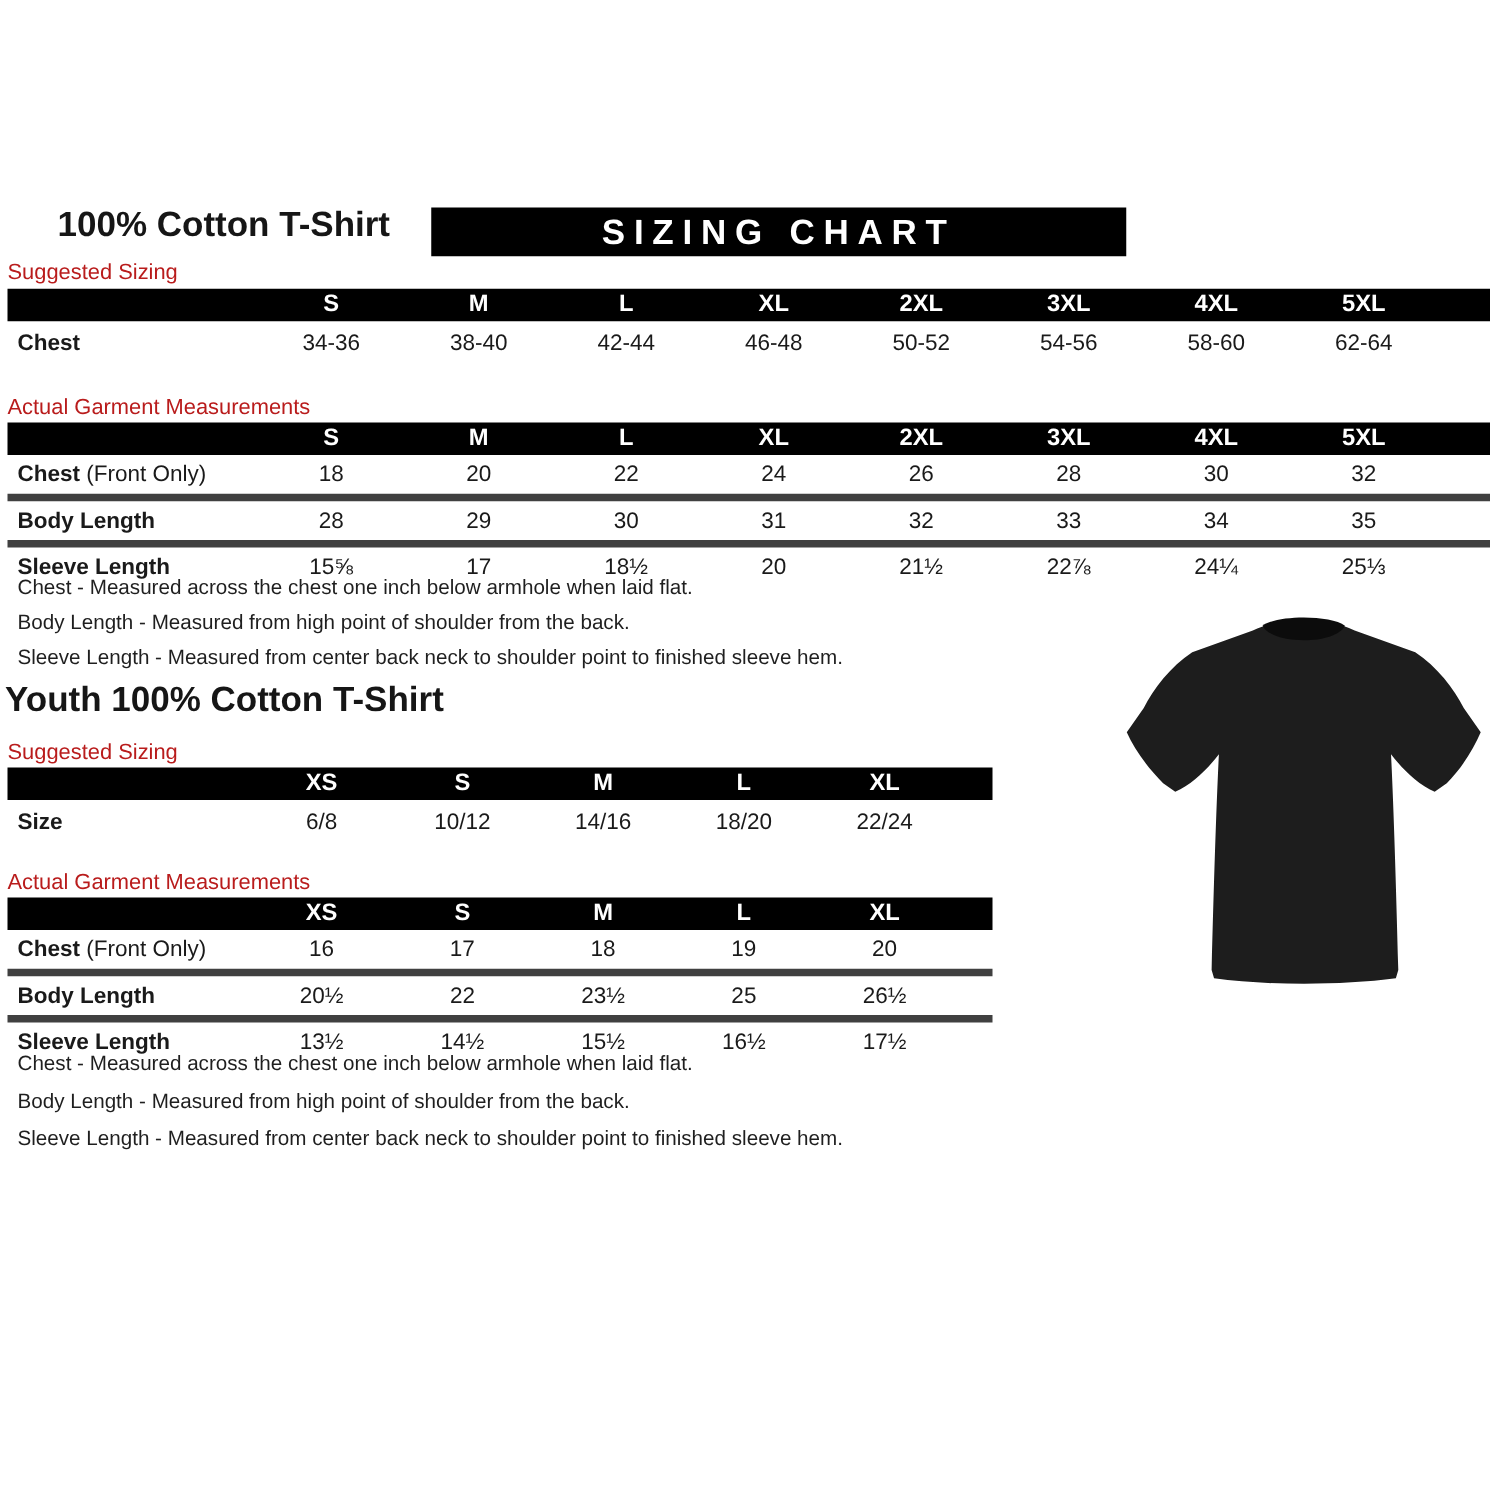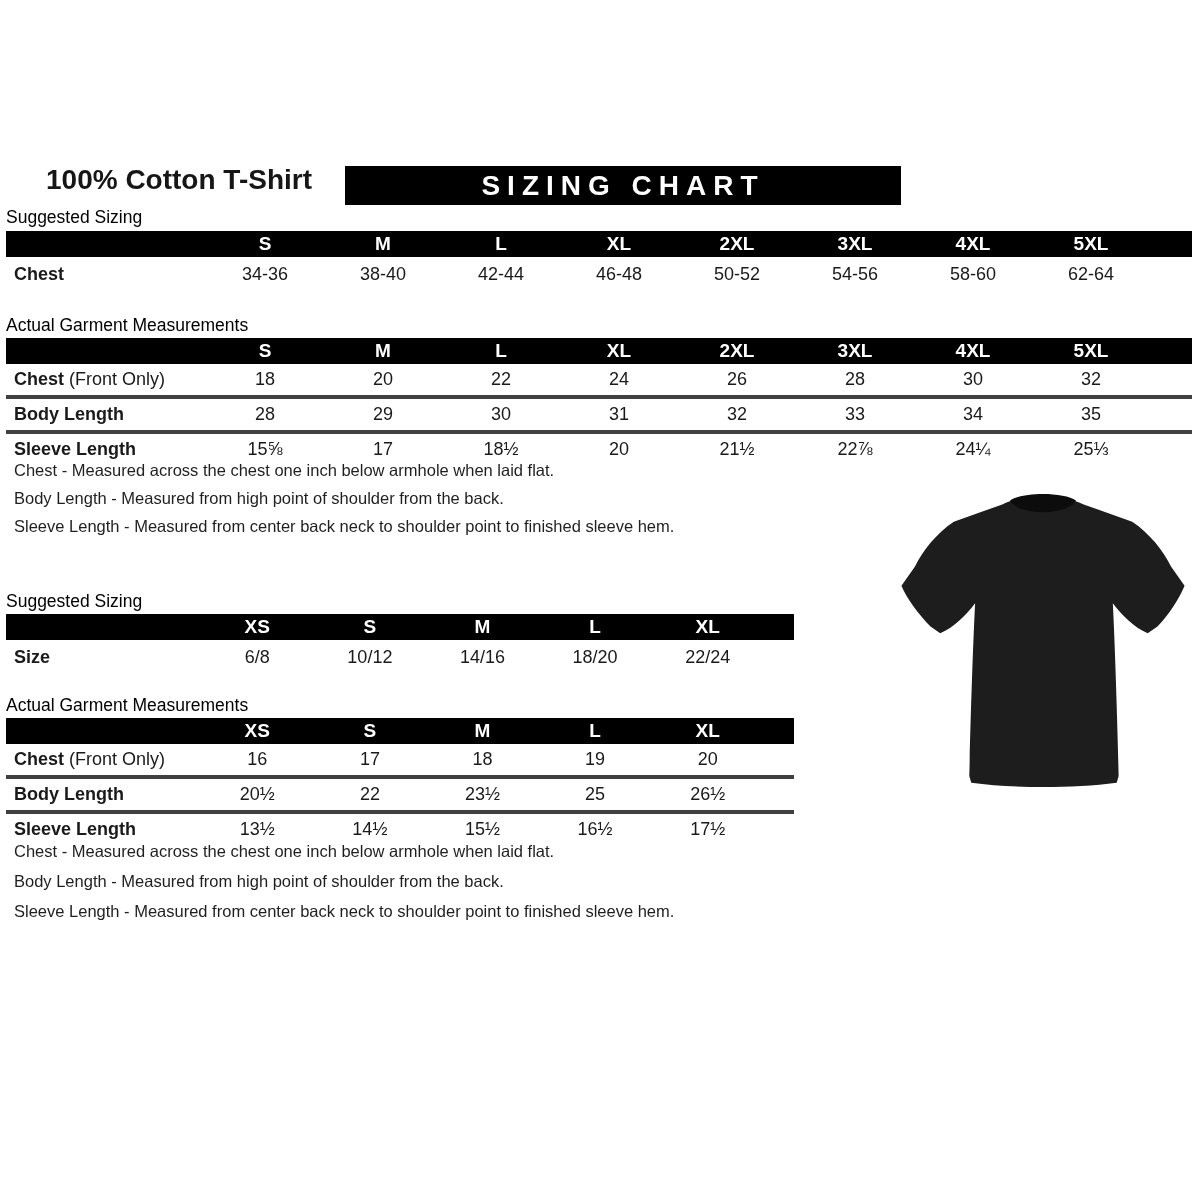--- a/index.html
+++ b/index.html
@@ -6,42 +6,42 @@
   body{font-family:"Liberation Sans","DejaVu Sans",sans-serif;color:#1a1a1a;}
   #canvas{position:relative;width:1200px;height:1200px;background:#ffffff;overflow:hidden;}
 
   .abs{position:absolute;}
 
   .main-title{left:14px;top:164px;font-size:28px;font-weight:bold;color:#161616;margin-left:32px;}
   .banner{left:345px;top:166px;width:556px;height:39px;background:#000000;
           display:flex;align-items:center;justify-content:center;}
   .banner span{color:#ffffff;font-weight:bold;font-size:28px;letter-spacing:7px;}
 
-  .section-label{font-size:17.5px;color:#000000;}
+  .section-label{font-size:17.5px;color:#b91c1c;}
   .lbl-sug1{left:6px;top:207px;}
   .lbl-act1{left:6px;top:315px;}
   .youth-title{left:4px;top:544px;font-size:28px;font-weight:bold;color:#161616;}
   .lbl-sug2{left:6px;top:591px;}
   .lbl-act2{left:6px;top:695px;}
 
   
   .size-table{left:6px;}
   .t-adult{width:1186px;}
   .t-youth{width:788px;}
   .tbl1{top:231px;}
   .tbl2{top:338px;}
   .tbl3{top:614px;}
   .tbl4{top:718px;}
 
   .st-head{display:flex;align-items:center;background:#000000;color:#ffffff;
            font-weight:bold;font-size:19px;height:26px;}
   .st-row{display:flex;align-items:center;font-size:18px;height:31px;}
   .t-adult .st-head,.t-adult .st-row{padding-right:42px;}
   .t-youth .st-head,.t-youth .st-row{padding-right:30px;}
-  .st-row + .st-row{border-top:4px solid #404040;}
+  .st-row + .st-row{border-top:6px solid #404040;justify-content:flex-end;}
   .st-cell{box-sizing:border-box;}
   .st-label{padding-left:8px;text-align:left;}
   .t-adult .st-label{width:200px;min-width:200px;}
   .t-youth .st-label{width:195px;min-width:195px;}
   .st-label b{font-weight:bold;}
   .st-col{flex:1;text-align:center;}
   .tbl1 .st-row,.tbl3 .st-row{height:34px;}
 
   .notes{font-size:16.5px;color:#1f1f1f;}
   .notes-adult{left:14px;top:456px;}
@@ -135,20 +135,21 @@
         <div class="st-cell st-col">25⅓</div>
       </div>
     </div>
 
   <div class="abs notes notes-adult">
       <div class="note-line">Chest - Measured across the chest one inch below armhole when laid flat.</div>
       <div class="note-line">Body Length - Measured from high point of shoulder from the back.</div>
       <div class="note-line">Sleeve Length - Measured from center back neck to shoulder point to finished sleeve hem.</div>
     </div>
 
+  <div class="abs youth-title">Youth 100% Cotton T-Shirt</div>
 
   <div class="abs section-label lbl-sug2">Suggested Sizing</div>
   <div class="abs size-table t-youth tbl3">
       <div class="st-head">
         <div class="st-cell st-label"></div>
         <div class="st-cell st-col">XS</div>
         <div class="st-cell st-col">S</div>
         <div class="st-cell st-col">M</div>
         <div class="st-cell st-col">L</div>
         <div class="st-cell st-col">XL</div>

